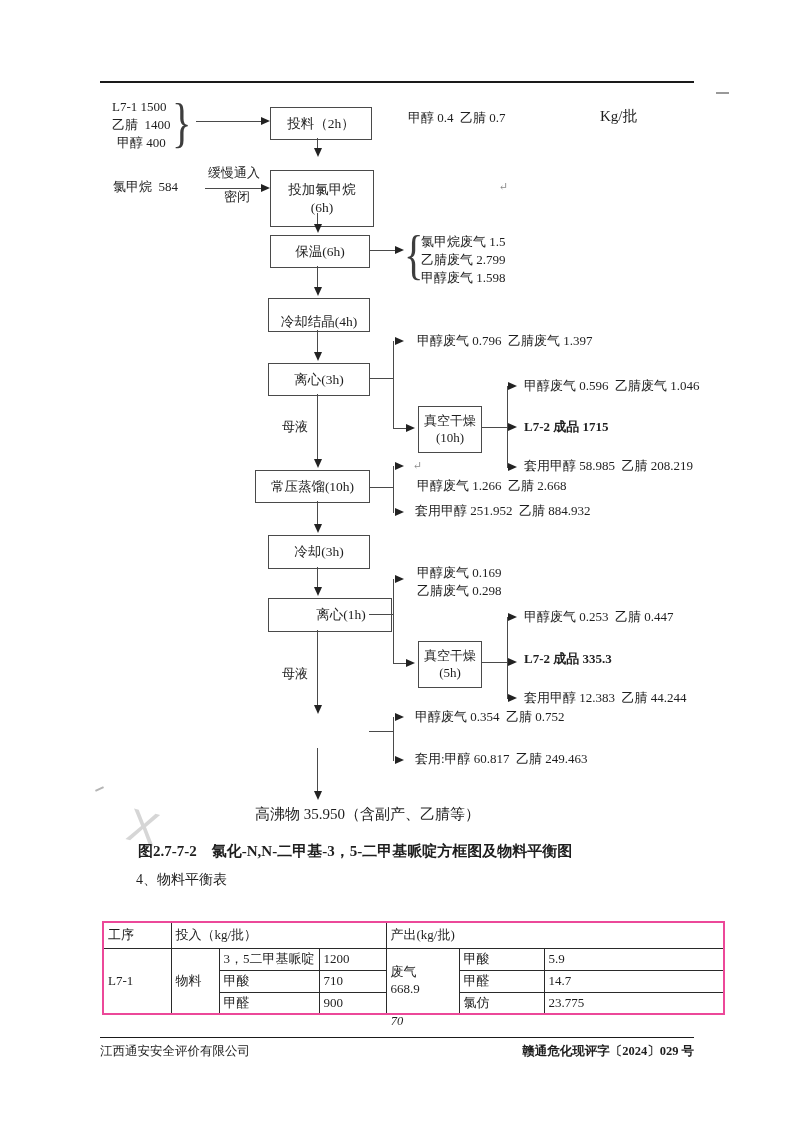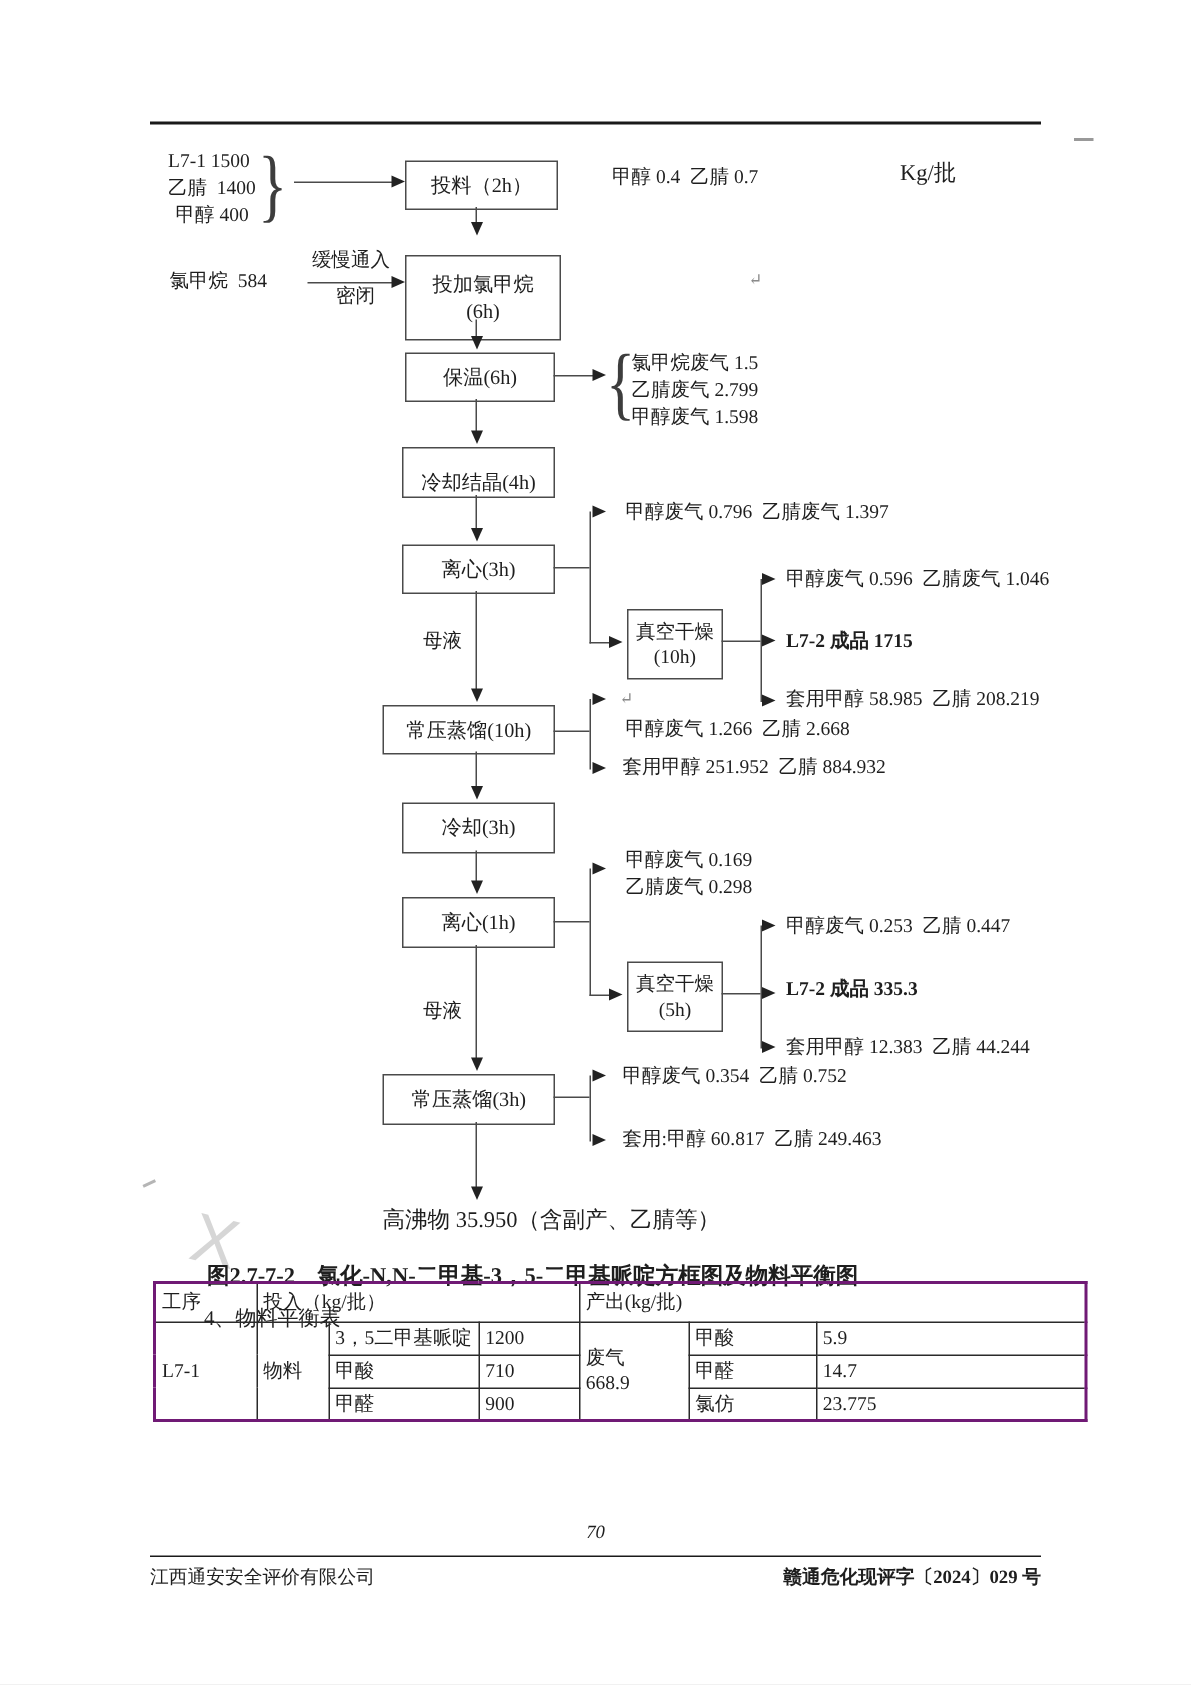--- a/index.html
+++ b/index.html
@@ -12,22 +12,22 @@
   .hl{position:absolute;height:1.4px;background:#4a4a4a;}
   .vl{position:absolute;width:1.4px;background:#4a4a4a;}
   .ah-r{position:absolute;width:0;height:0;border-top:4.5px solid transparent;
         border-bottom:4.5px solid transparent;border-left:9.5px solid #222;}
   .ah-d{position:absolute;width:0;height:0;border-left:4.5px solid transparent;
         border-right:4.5px solid transparent;border-top:9.5px solid #222;}
   .brace{position:absolute;font-size:54px;font-weight:400;color:#3d3d3d;line-height:1;
          transform:scaleX(.75);transform-origin:left top;}
   .bold{font-weight:bold;}
   .pilcrow{position:absolute;color:#8a8a8a;font-size:11px;}
-  .mtable{position:absolute;left:102px;top:854px;border-collapse:collapse;table-layout:fixed;
-          font-size:13px;border:2px solid #701a75;font-family:Liberation Serif, serif;}
+  .mtable{position:absolute;left:102px;top:921px;border-collapse:collapse;table-layout:fixed;
+          font-size:13px;border:2px solid #ec4899;font-family:Liberation Serif, serif;}
   .mtable td{border:1.3px solid #2a2a2a;padding:0 4px;vertical-align:middle;text-align:left;
              overflow:hidden;white-space:nowrap;}
   .hdr-title{position:absolute;top:61px;left:0;width:100%;text-align:center;font-size:11.5px;letter-spacing:.2px;}
   .rule{position:absolute;background:#1a1a1a;}
   .watermark{position:absolute;color:rgba(90,90,90,.25);font-size:46px;transform:rotate(14deg);
              font-family:"Liberation Sans","DejaVu Sans",sans-serif;}
 </style>
 </head>
 <body>
 
@@ -66,29 +66,26 @@
   <div class="box" style="left:418px;top:406px;width:62px;height:45px;font-size:13px;">
     <span>真空干燥</span>
     <span>(10h)</span>
   </div>
   <div class="box" style="left:255px;top:470px;width:113px;height:31px;">
     <span>常压蒸馏(10h)</span>
   </div>
   <div class="box" style="left:268px;top:535px;width:100px;height:32px;">
     <span>冷却(3h)</span>
   </div>
-  <div class="box" style="left:268px;top:598px;width:100px;height:32px;">
+  <div class="box" style="left:268px;top:598px;width:100px;height:32px;padding-left:22px;">
     <span>离心(1h)</span>
   </div>
   <div class="box" style="left:418px;top:641px;width:62px;height:45px;font-size:13px;">
     <span>真空干燥</span>
     <span>(5h)</span>
-  </div>
-  <div class="box" style="left:255px;top:716px;width:113px;height:32px;">
-    <span>常压蒸馏(3h)</span>
   </div>
 
   <div class="vl" style="left:317px;top:138px;height:11px;"></div>
   <div class="ah-d" style="left:313.5px;top:148px;"></div>
   <div class="vl" style="left:317px;top:213px;height:12px;"></div>
   <div class="ah-d" style="left:313.5px;top:224px;"></div>
   <div class="vl" style="left:317px;top:266px;height:22px;"></div>
   <div class="ah-d" style="left:313.5px;top:287px;"></div>
   <div class="vl" style="left:317px;top:330px;height:23px;"></div>
   <div class="ah-d" style="left:313.5px;top:352px;"></div>

